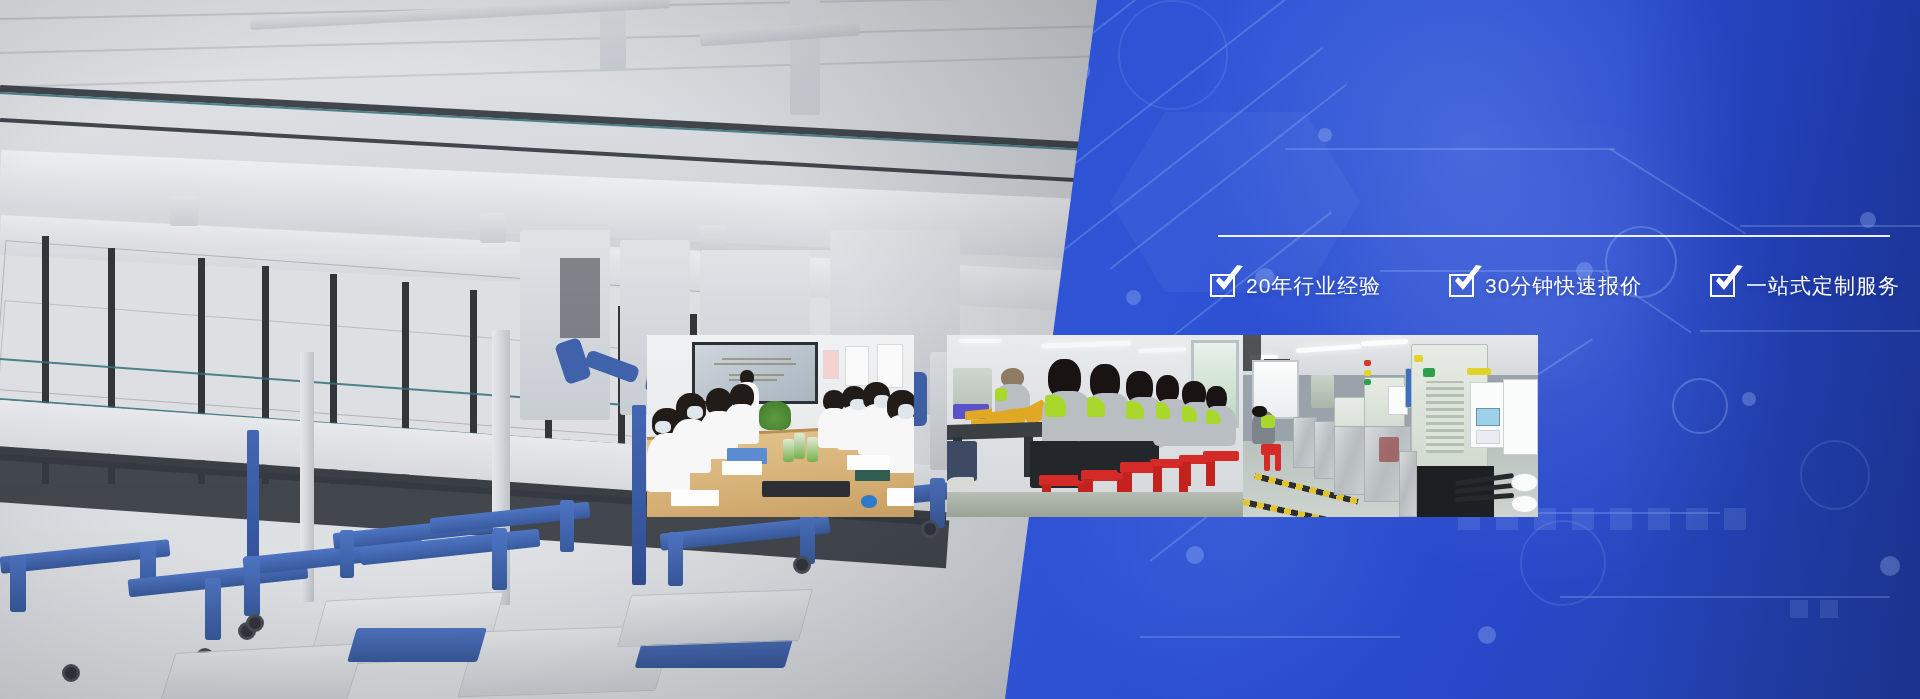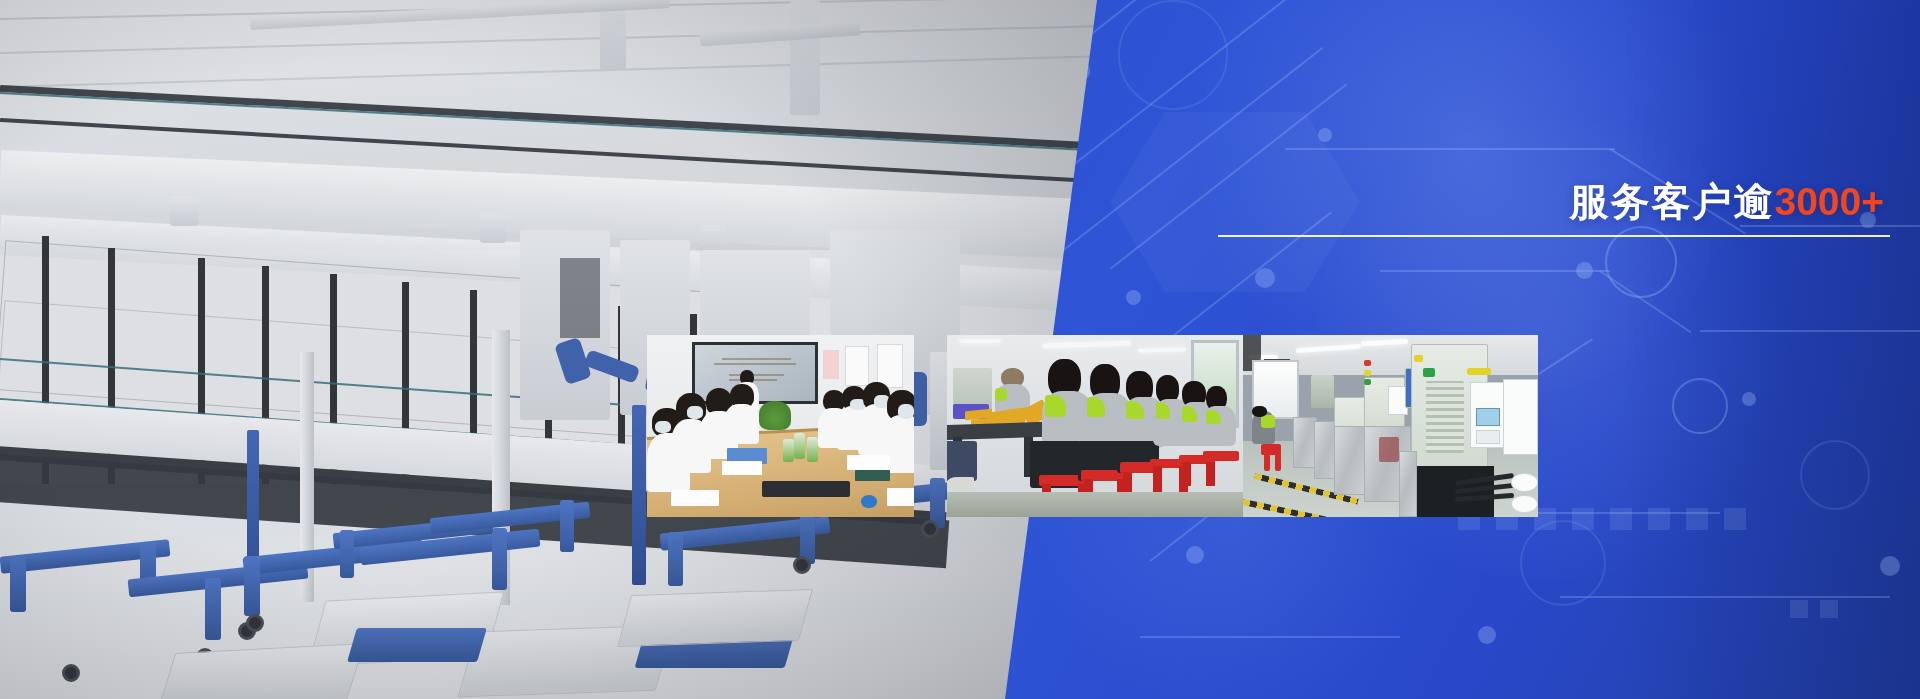--- a/index.html
+++ b/index.html
@@ -346,24 +346,53 @@
 
       <div class="c-hex" style="left:110px;top:112px;width:250px;height:180px;
         clip-path:polygon(22% 0,78% 0,100% 50%,78% 100%,22% 100%,0 50%);
         border:0;background:linear-gradient(0deg,rgba(170,200,255,.10),rgba(170,200,255,.10));"></div>
     </div>
   </div>
 
   <div class="content">
 
 
-    <h2 class="subheadline"><span class="sh-white">服务客户逾</span><span class="sh-red">3000+</span></h2>
 
     <div class="divider"></div>
 
+    <div class="badges">
+
+      <div class="badge">
+        <span class="badge-box">
+          <svg class="badge-check" viewBox="0 0 32 30" xmlns="http://www.w3.org/2000/svg" aria-hidden="true">
+            <path d="M3 16 L11 25 L30 1 L24 0 L11 17 L6 12 Z" fill="#ffffff"></path>
+          </svg>
+        </span>
+        <span class="badge-label">20年行业经验</span>
+      </div>
+
+      <div class="badge">
+        <span class="badge-box">
+          <svg class="badge-check" viewBox="0 0 32 30" xmlns="http://www.w3.org/2000/svg" aria-hidden="true">
+            <path d="M3 16 L11 25 L30 1 L24 0 L11 17 L6 12 Z" fill="#ffffff"></path>
+          </svg>
+        </span>
+        <span class="badge-label">30分钟快速报价</span>
+      </div>
+
+      <div class="badge">
+        <span class="badge-box">
+          <svg class="badge-check" viewBox="0 0 32 30" xmlns="http://www.w3.org/2000/svg" aria-hidden="true">
+            <path d="M3 16 L11 25 L30 1 L24 0 L11 17 L6 12 Z" fill="#ffffff"></path>
+          </svg>
+        </span>
+        <span class="badge-label">一站式定制服务</span>
+      </div>
+
+    </div>
   </div>
 
   <div class="strip">
 
     <div class="thumb t1">
       <div class="m-wall"></div>
       <div class="m-screen">
         <div class="m-scrtext" style="left:22%;top:22%;width:58%;"></div>
         <div class="m-scrtext" style="left:16%;top:32%;width:68%;"></div>
         <div class="m-scrtext" style="left:28%;top:52%;width:46%;"></div>

